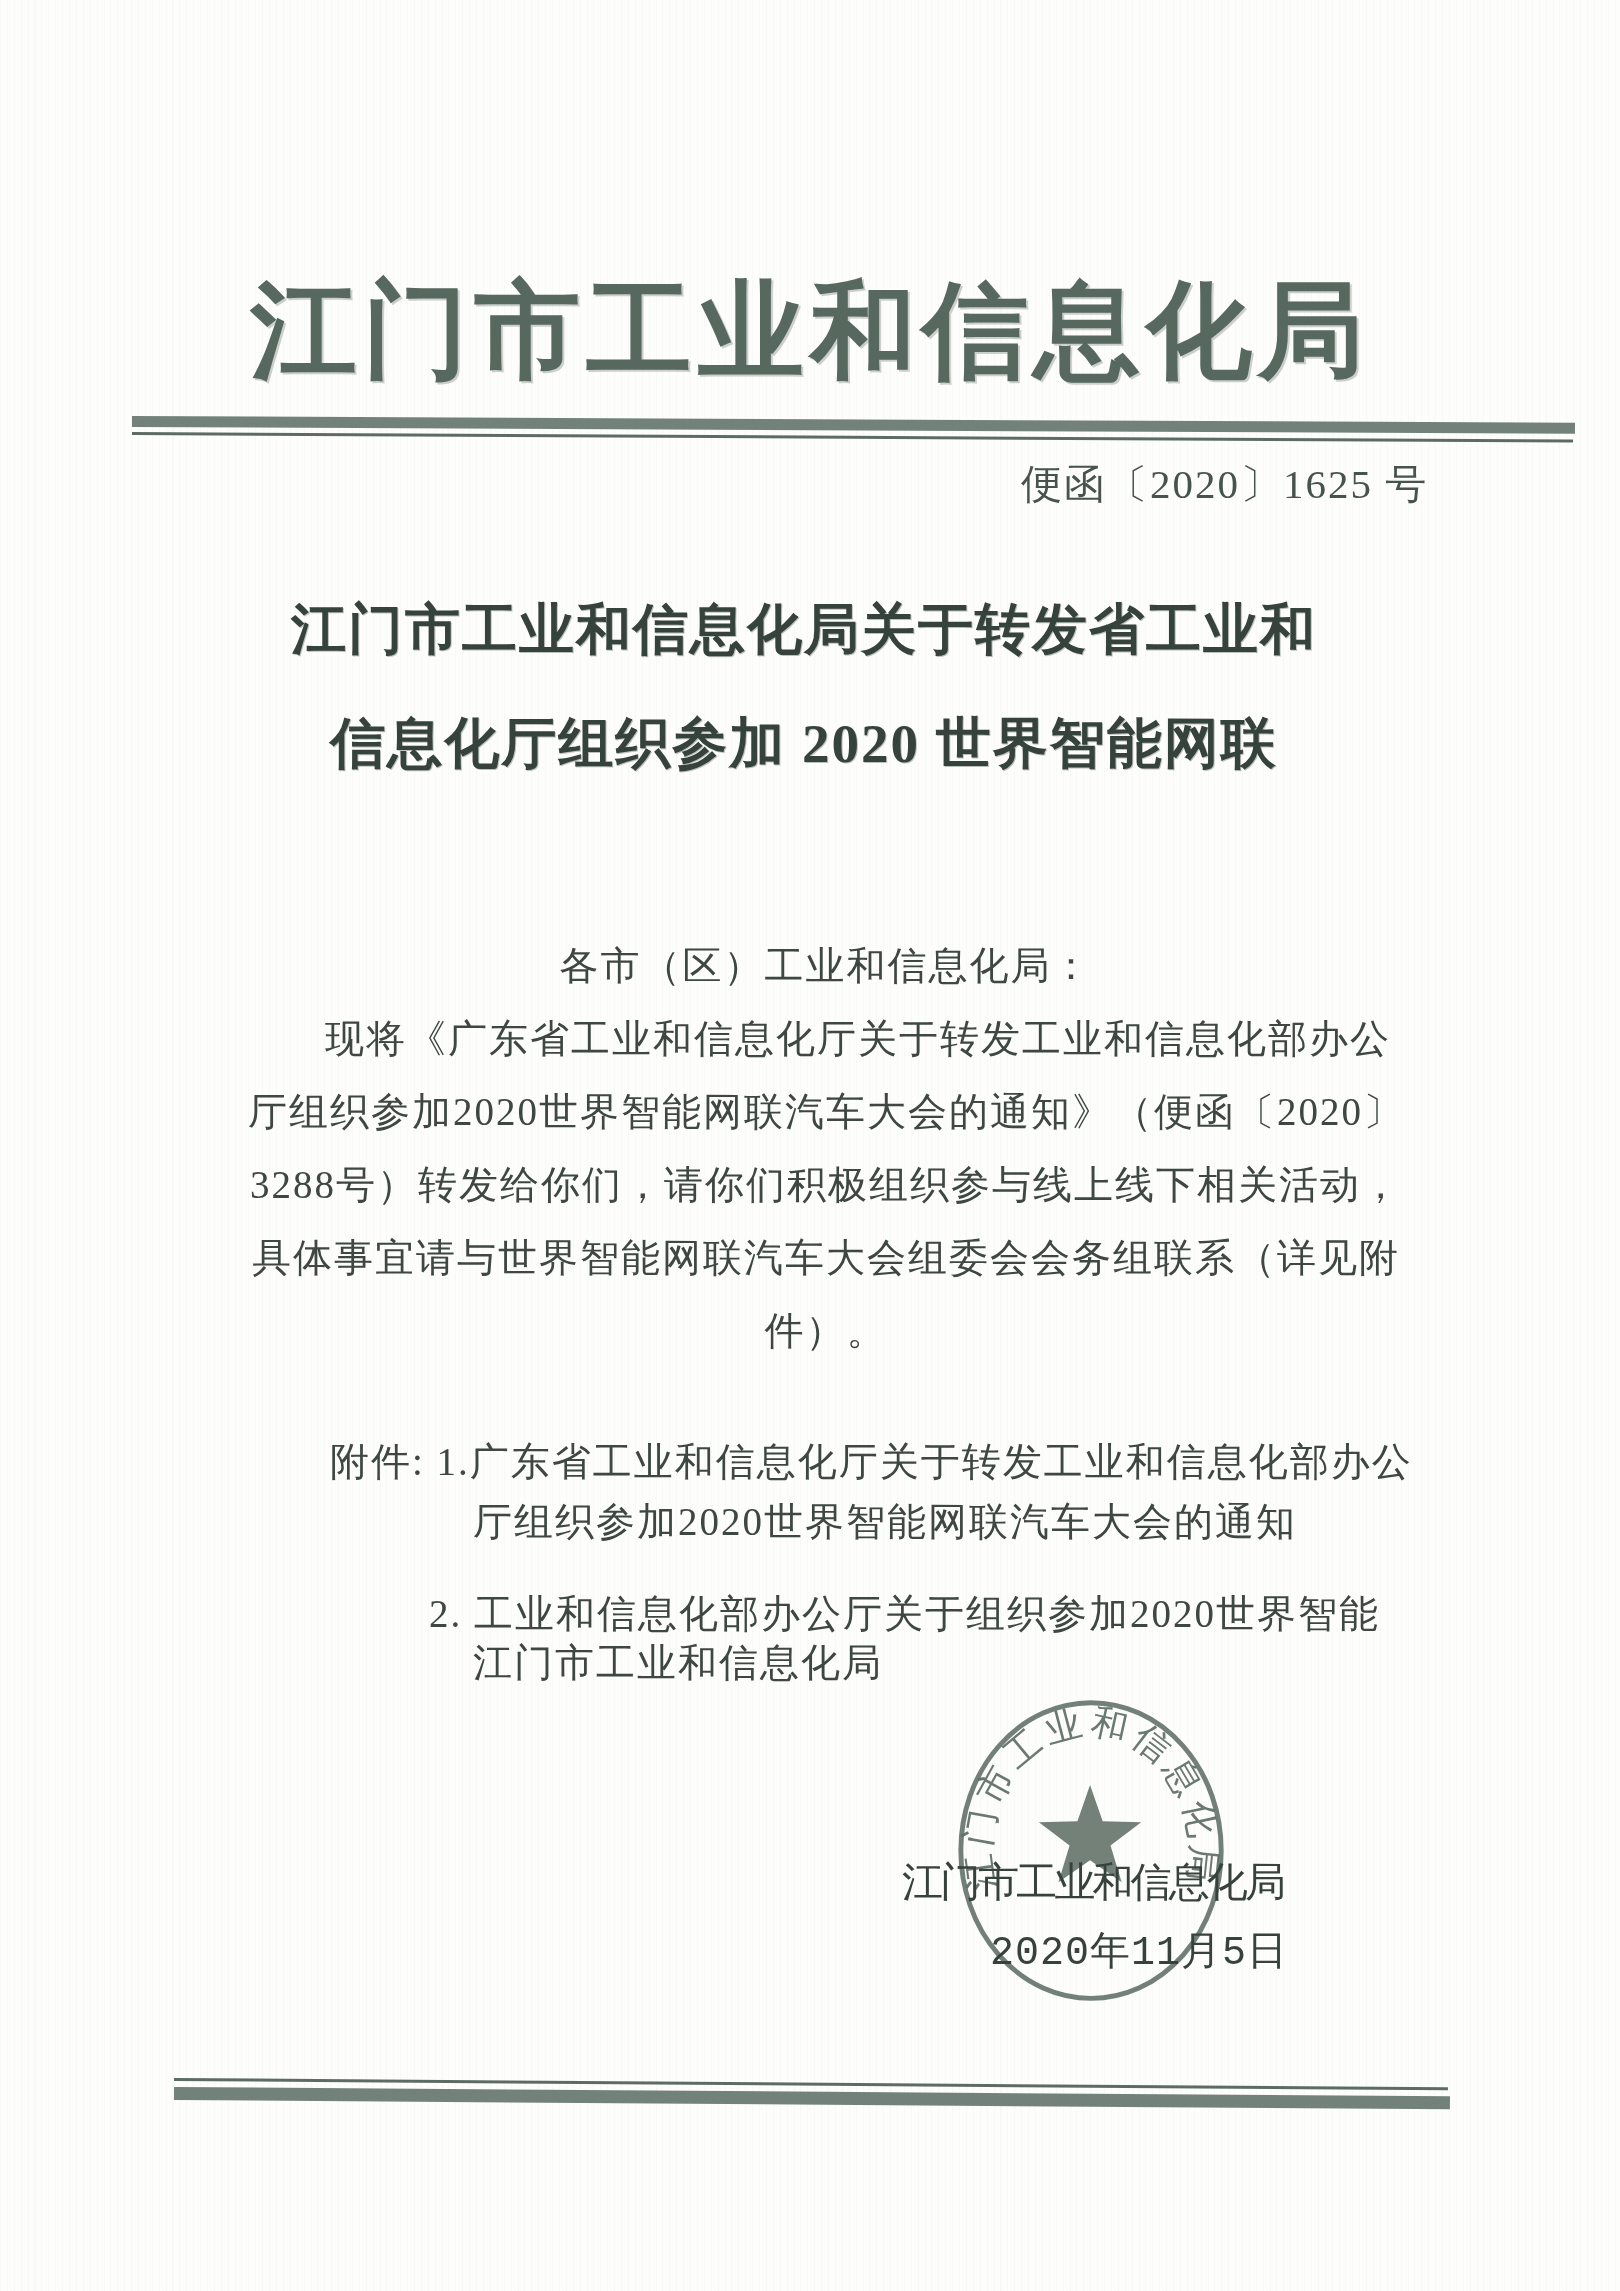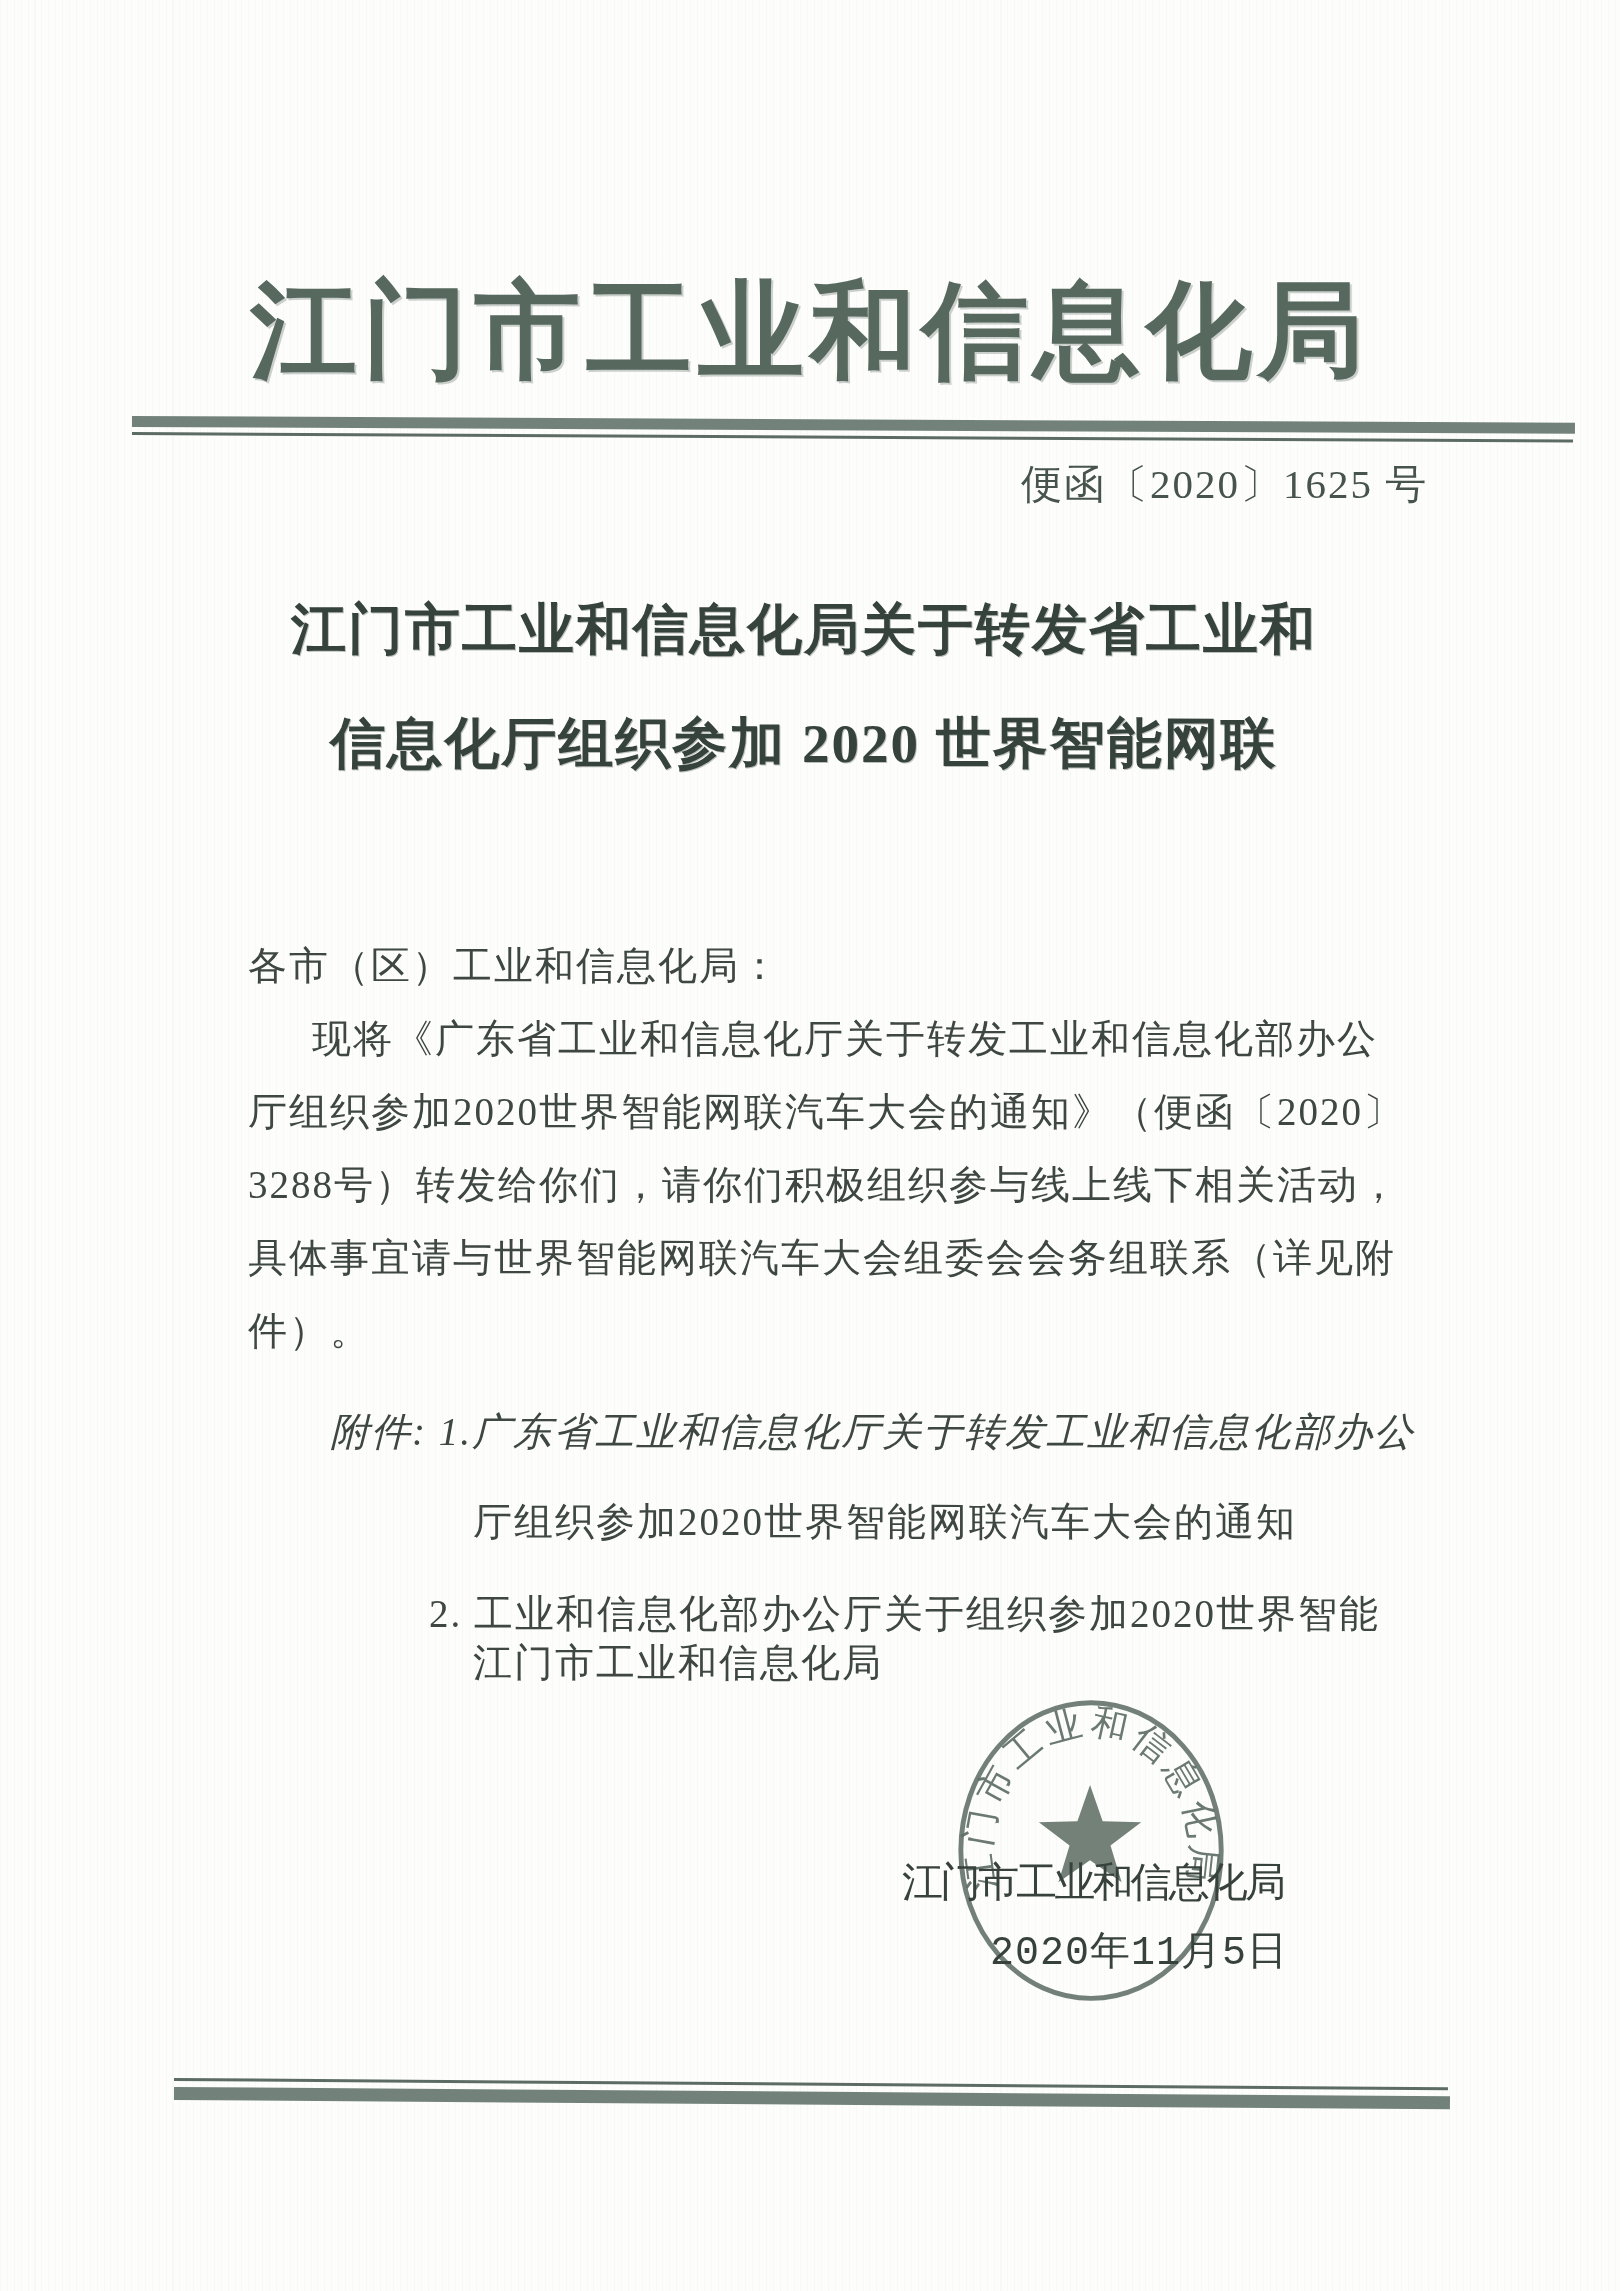--- a/index.html
+++ b/index.html
@@ -35,27 +35,27 @@
     text-align:center;
     font-size:55px;line-height:114px;font-weight:bold;
     letter-spacing:2px;color:#36423c;
     text-shadow:1px 1px 0 rgba(40,52,46,0.3);
   }
   .doc-title div{white-space:nowrap;}
   
   .body-text{
     position:absolute;left:248px;top:929px;
     font-size:39px;line-height:73px;
-    color:#3e4742;letter-spacing:2px;
+    color:#3e4742;letter-spacing:2px;text-align:center;
   }
   .body-text .line{white-space:nowrap;height:73px;}
   .body-text .indent{margin-left:64px;}
   
   .att{position:absolute;font-size:39px;color:#3e4742;letter-spacing:2px;white-space:nowrap;z-index:2;}
-  .att-0{left:330px;top:1405px;font-style:italic;}
+  .att-0{left:330px;top:1435px;}
   .att-1{left:473px;top:1495px;}
   .att-2{left:429px;top:1565px;margin-top:22px;}
   .att-3{left:473px;top:1636px;}
   
   .seal{position:absolute;left:949px;top:1689px;z-index:1;}
   .seal-arc-text{
     font-family:"Liberation Serif","DejaVu Serif",serif;
     font-size:37px;letter-spacing:5px;
     fill:#5e6e66;opacity:0.92;
   }

